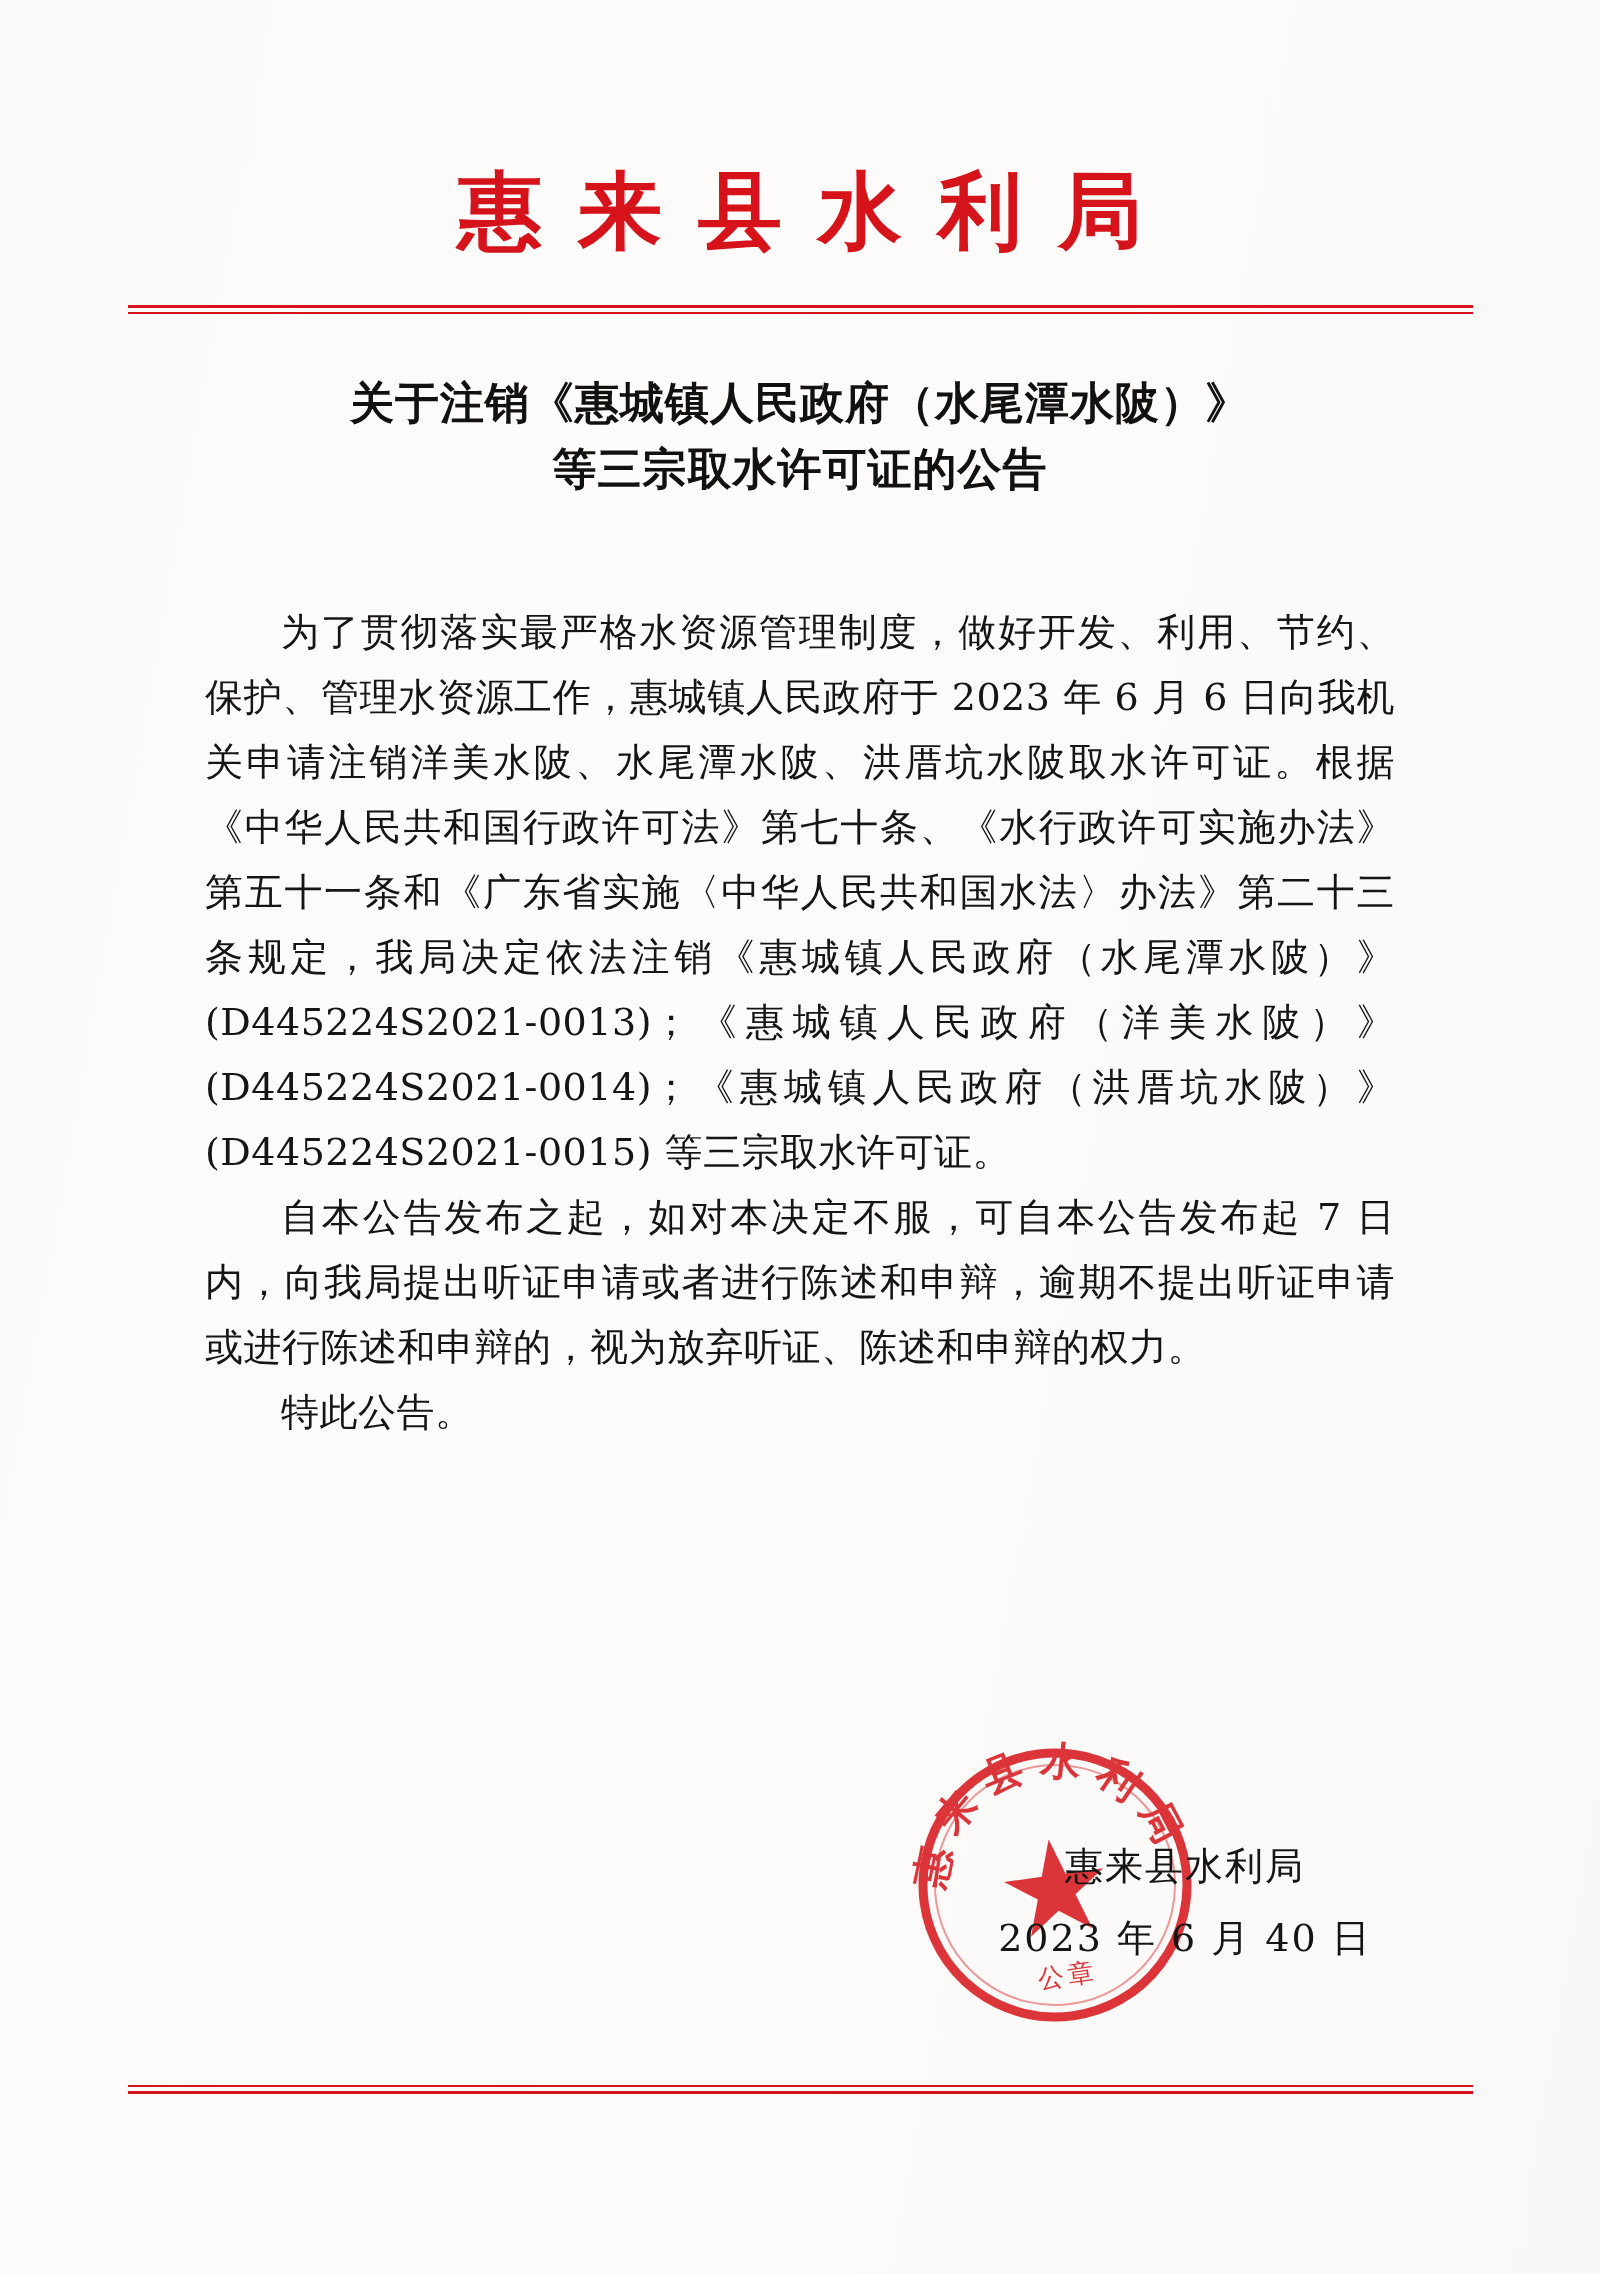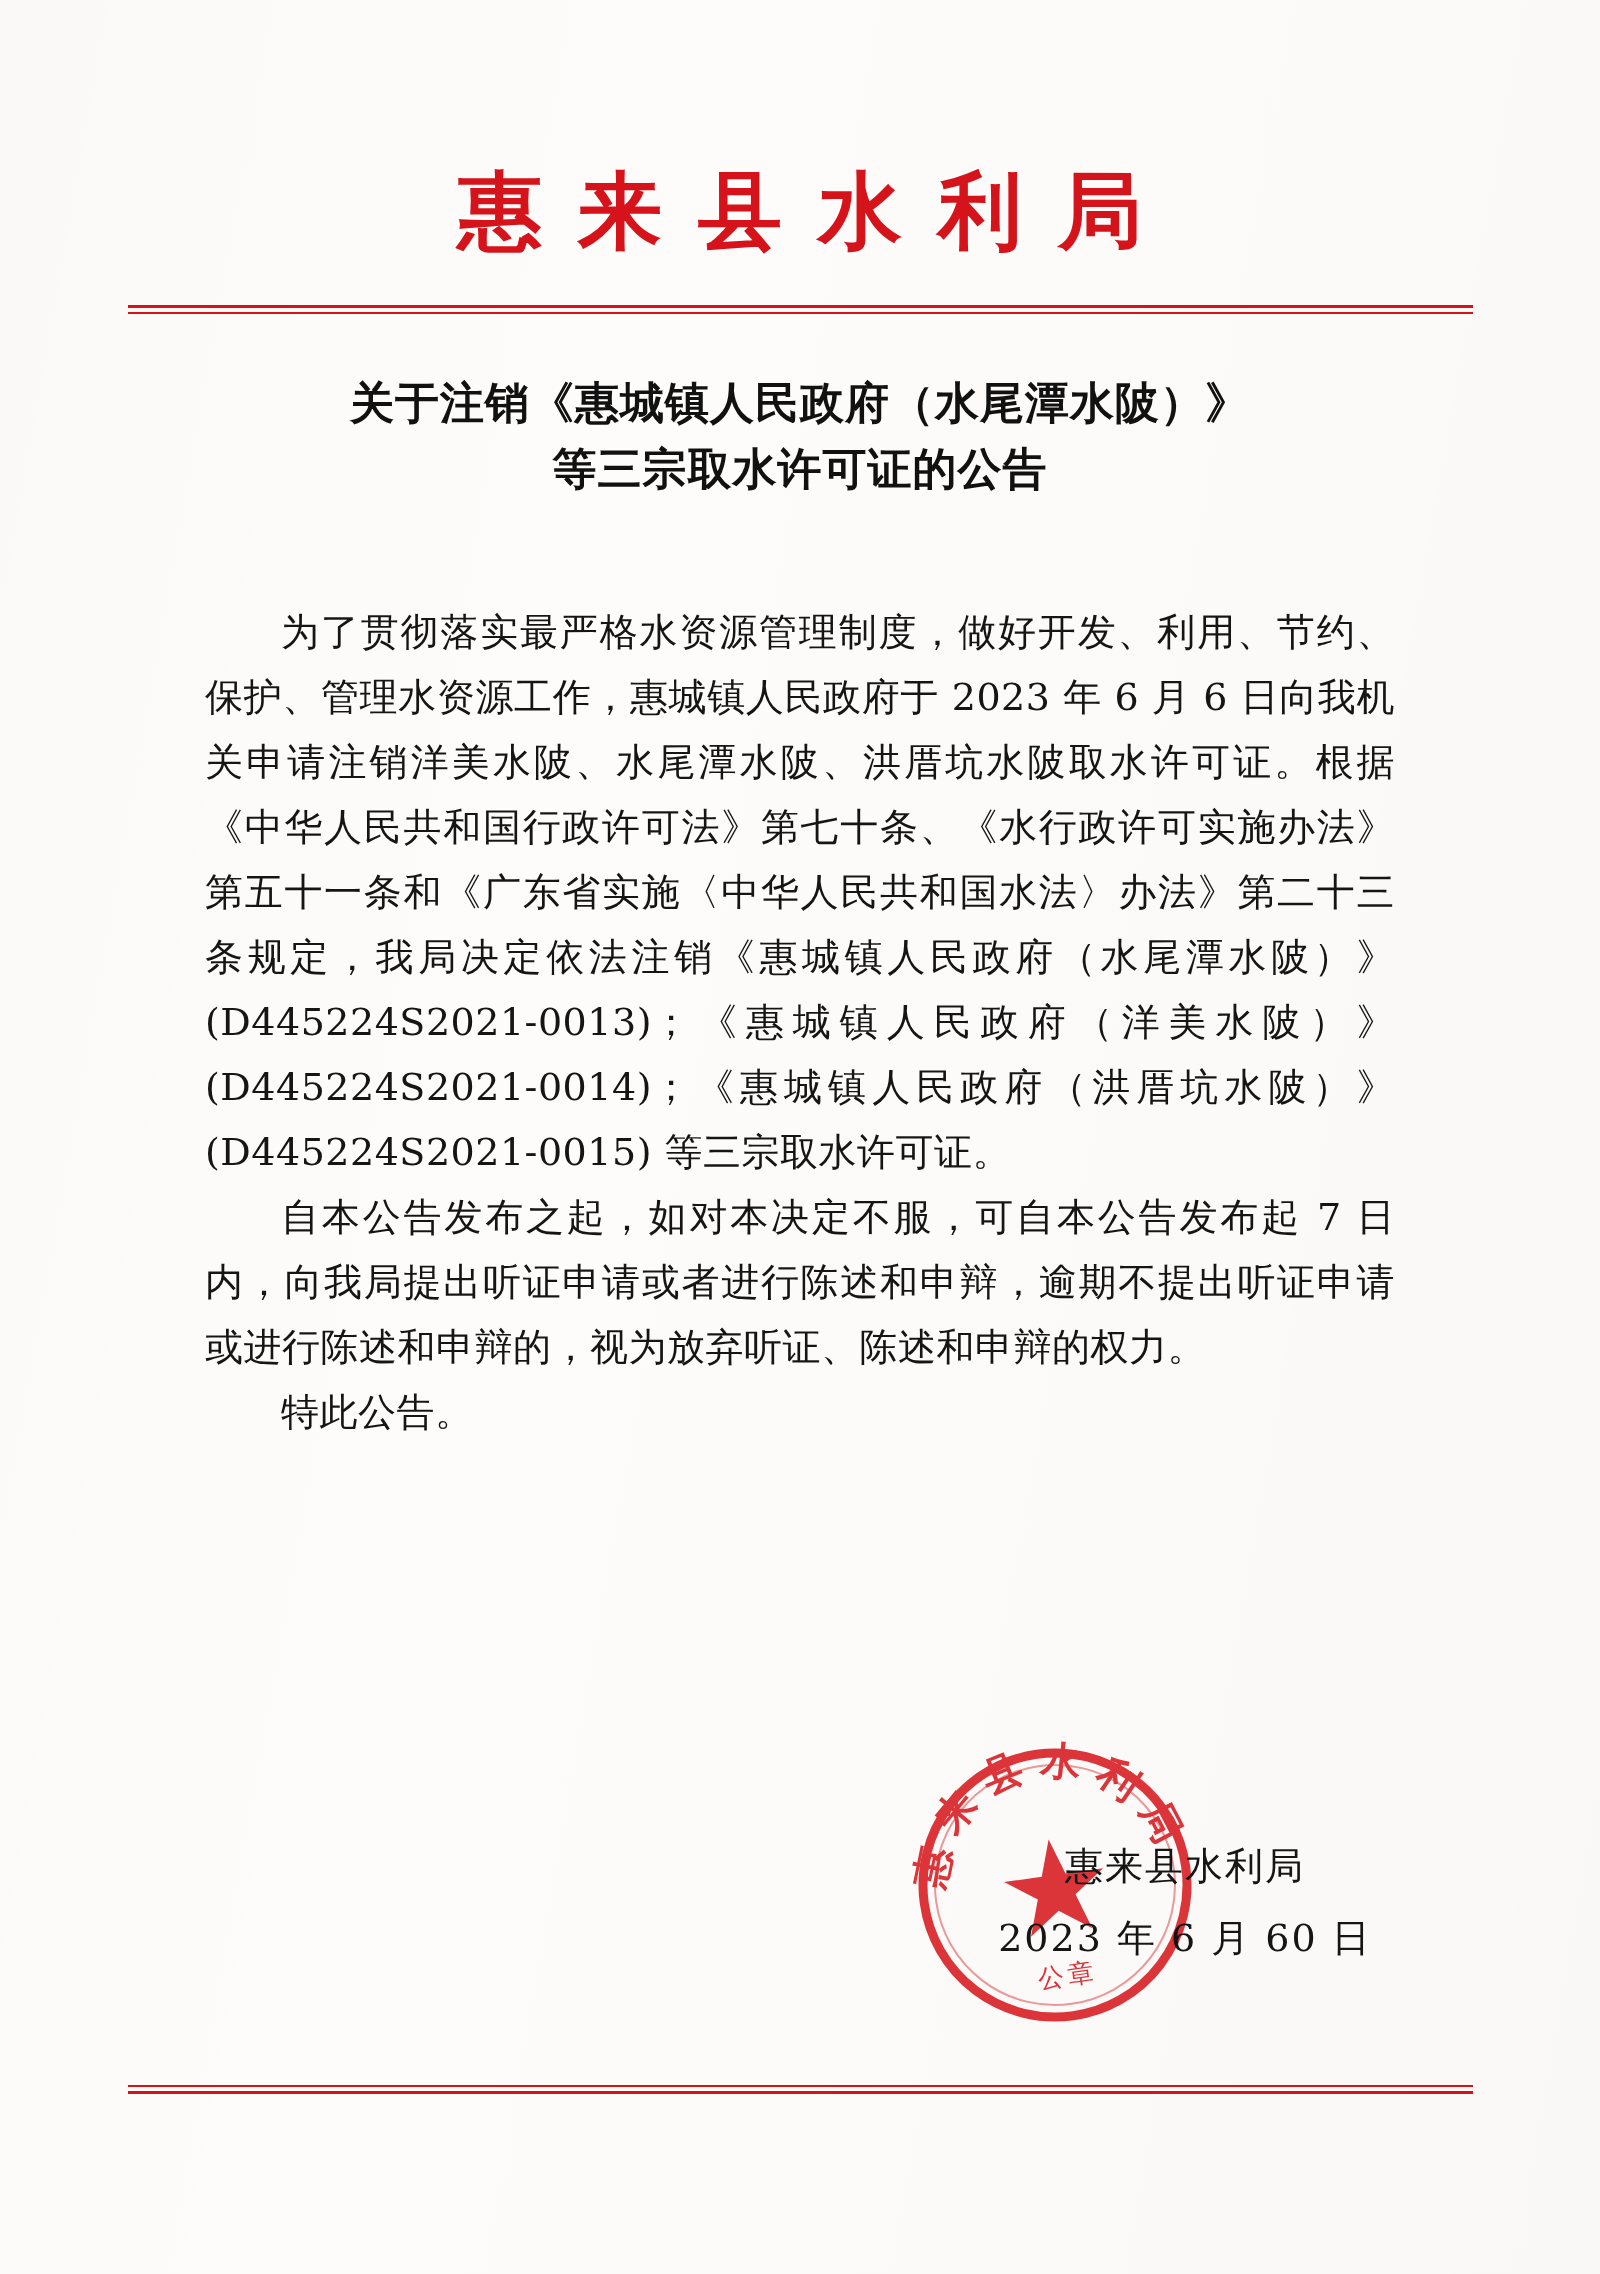--- a/index.html
+++ b/index.html
@@ -171,21 +171,21 @@
         <text font-family="DejaVu Serif, serif" font-size="40" font-weight="bold" fill="#d6131a" letter-spacing="14">
           <textPath href="#sealArc" startOffset="50%" text-anchor="middle">惠来县水利局</textPath>
         </text>
         <polygon fill="#d6131a" points="150,104 162,140 200,140 169,162 181,198 150,176 119,198 131,162 100,140 138,140"></polygon>
         <text x="150" y="250" text-anchor="middle" font-family="DejaVu Serif, serif" font-size="26" fill="#d6131a" letter-spacing="4">公章</text>
       </g>
     </svg>
 
     <div class="signature">
       <div>惠来县水利局</div>
-      <div>2023 年 6 月 60 日</div>
+      <div>2023 年 6 月 40 日</div>
     </div>
 
     <div class="rule-double footer-rule-wrap" id="footer-rule">
       <div class="r1"></div>
       <div class="r2"></div>
     </div>
 
   </div>
 </div>
 

